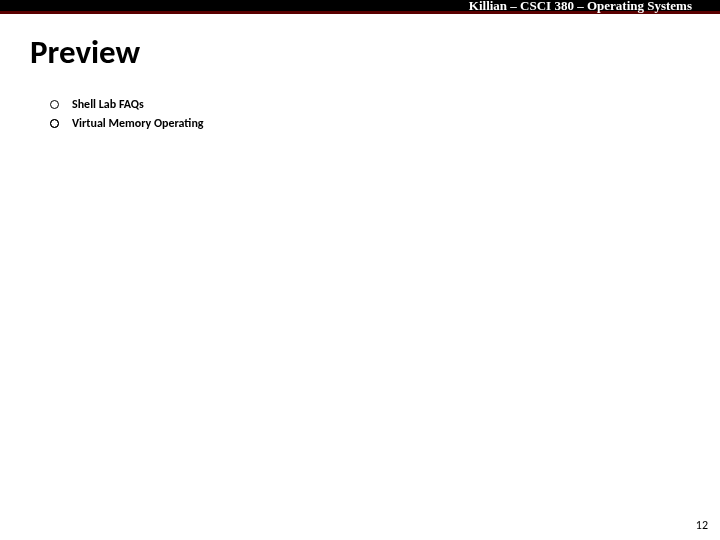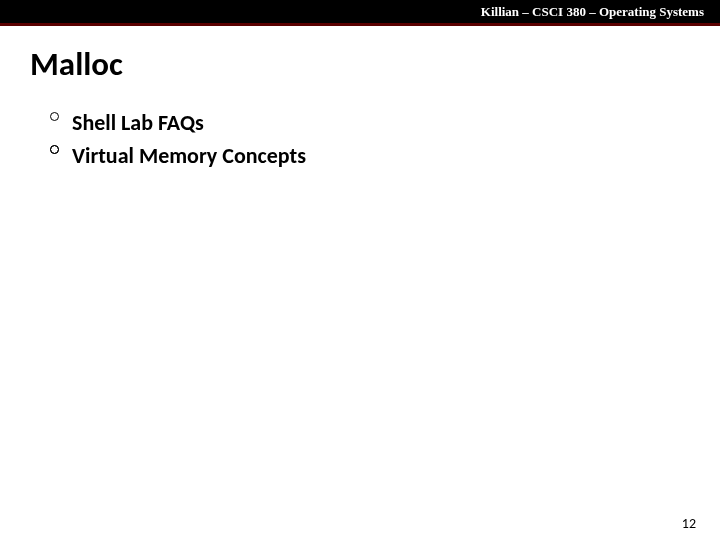--- a/index.html
+++ b/index.html
@@ -9,27 +9,27 @@
     }
     body {
       width: 720px;
       height: 540px;
       font-family: Calibri, Arial, sans-serif;
       position: relative;
       background: #ffffff;
     }
     .header-bar {
       width: 100%;
-      height: 26px;
+      height: 14px;
       background: #000000;
       border-bottom: 3px solid #5a0000;
       display: flex;
       align-items: center;
       justify-content: flex-end;
-      padding-right: 16px;
+      padding-right: 28px;
     }
     .header-text {
       color: #ffffff;
       font-family: "Times New Roman", serif;
       font-weight: bold;
       font-size: 13px;
     }
     .content {
       padding: 18px 30px 0 30px;
     }
@@ -37,63 +37,63 @@
       font-size: 33px;
       font-weight: bold;
       color: #000000;
       margin-bottom: 24px;
     }
     .bullet-list {
       list-style: none;
       padding-left: 20px;
     }
     .bullet-item {
-      font-size: 22px;
+      font-size: 12px;
       font-weight: bold;
       color: #000000;
       line-height: 1.4;
       margin-bottom: 2px;
       position: relative;
       padding-left: 22px;
     }
     .bullet-marker {
       position: absolute;
       left: 0;
       top: 4px;
       width: 9px;
       height: 9px;
       border: 1.5px solid #000000;
       border-radius: 50%;
       background: transparent;
     }
     .page-number {
       position: absolute;
       bottom: 8px;
-      right: 24px;
-      font-size: 14px;
+      right: 12px;
+      font-size: 12px;
       color: #000000;
     }
   </style>
 </head>
 <body>
 
 <div class="header-bar">
   <span class="header-text">Killian – CSCI 380 – Operating Systems</span>
 </div>
 
 <div class="content">
-  <h1 class="slide-title">Malloc</h1>
+  <h1 class="slide-title">Preview</h1>
   <ul class="bullet-list">
     <li class="bullet-item">
       <span class="bullet-marker"></span>
       <span>Shell Lab FAQs</span>
     </li>
     <li class="bullet-item">
       <span class="bullet-marker"></span>
     </li>
     <li class="bullet-item">
       <span class="bullet-marker"></span>
-      <span>Virtual Memory Concepts</span>
+      <span>Virtual Memory Operating</span>
     </li>
   </ul>
 </div>
 
 <div class="page-number">12</div>
 
 </body></html>

